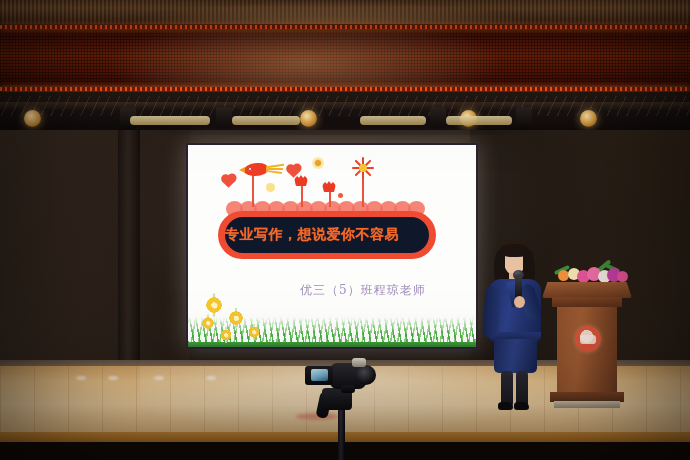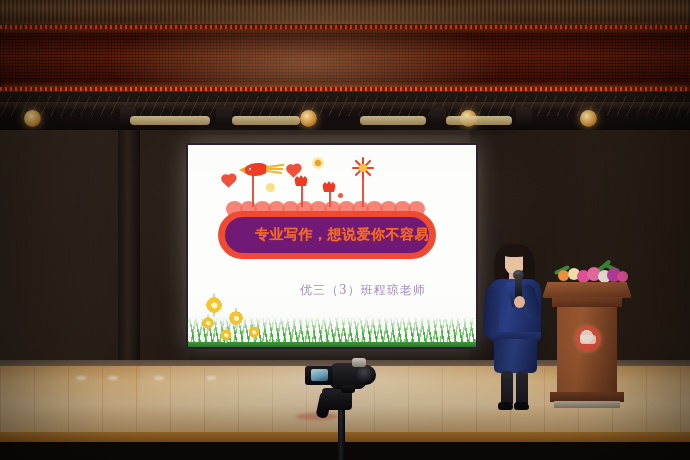--- a/index.html
+++ b/index.html
@@ -89,21 +89,21 @@
   .dot-y{position:absolute;border-radius:50%;background:#fbe08a;}
   .dot-y.ring{background:radial-gradient(circle,#e8a32a 30%,#fbe7a6 45%,#fdf3cf 100%);}
 
   .title-plaque{position:absolute;left:30px;top:66px;width:218px;height:48px;}
   .scallop{position:absolute;inset:0;background:#ef4b32;border-radius:26px;}
   .scallop:before{content:"";position:absolute;left:-5px;top:-4px;right:-5px;bottom:-4px;
     border-radius:30px;
     background:repeating-radial-gradient(circle at 8px 8px,#f05c42 0 6px,rgba(0,0,0,0) 6px 7px);
     opacity:.85;z-index:-1;}
   .plaque-inner{position:absolute;left:7px;top:6px;right:7px;bottom:6px;
-    background:#701a75;border-radius:20px;display:flex;align-items:center;justify-content:flex-end;}
+    background:#0f172a;border-radius:20px;display:flex;align-items:center;justify-content:flex-start;}
   .plaque-text{font-family:"DejaVu Sans","Liberation Sans",sans-serif;font-weight:bold;
     font-size:14px;color:#f26a2a;letter-spacing:.5px;white-space:nowrap;
     text-shadow:0 0 1px rgba(235,90,30,.8);}
   .subtitle{position:absolute;left:112px;top:137px;width:160px;
     font-family:"DejaVu Serif","Liberation Serif",serif;font-size:12px;color:#9a85b5;
     letter-spacing:1px;white-space:nowrap;opacity:.92;}
 
   .grass{position:absolute;left:0;bottom:0;width:100%;height:30px;
     background:
       repeating-linear-gradient(80deg,rgba(60,170,60,.9) 0 1.5px,rgba(0,0,0,0) 1.5px 6px),
@@ -308,21 +308,21 @@
       <div class="dot-y" style="left:78px;top:38px;width:9px;height:9px"></div>
       <div class="dot-y" style="left:150px;top:48px;width:5px;height:5px;background:#ef5a3f"></div>
 
       <div class="title-plaque">
         <div class="scallop"></div>
         <div class="plaque-inner">
           <span class="plaque-text">专业写作，想说爱你不容易</span>
         </div>
       </div>
 
-      <div class="subtitle">优三（3）班程琼老师</div>
+      <div class="subtitle">优三（5）班程琼老师</div>
 
       <div class="grass"></div>
       <div class="grass-base"></div>
 
       <div class="fl" style="left:16px;top:150px;transform:scale(1.15)">
         <i></i>
           <div class="p"></div>
           <div class="cc"></div>
         </div>
       <div class="fl" style="left:10px;top:168px;transform:scale(.85)">

